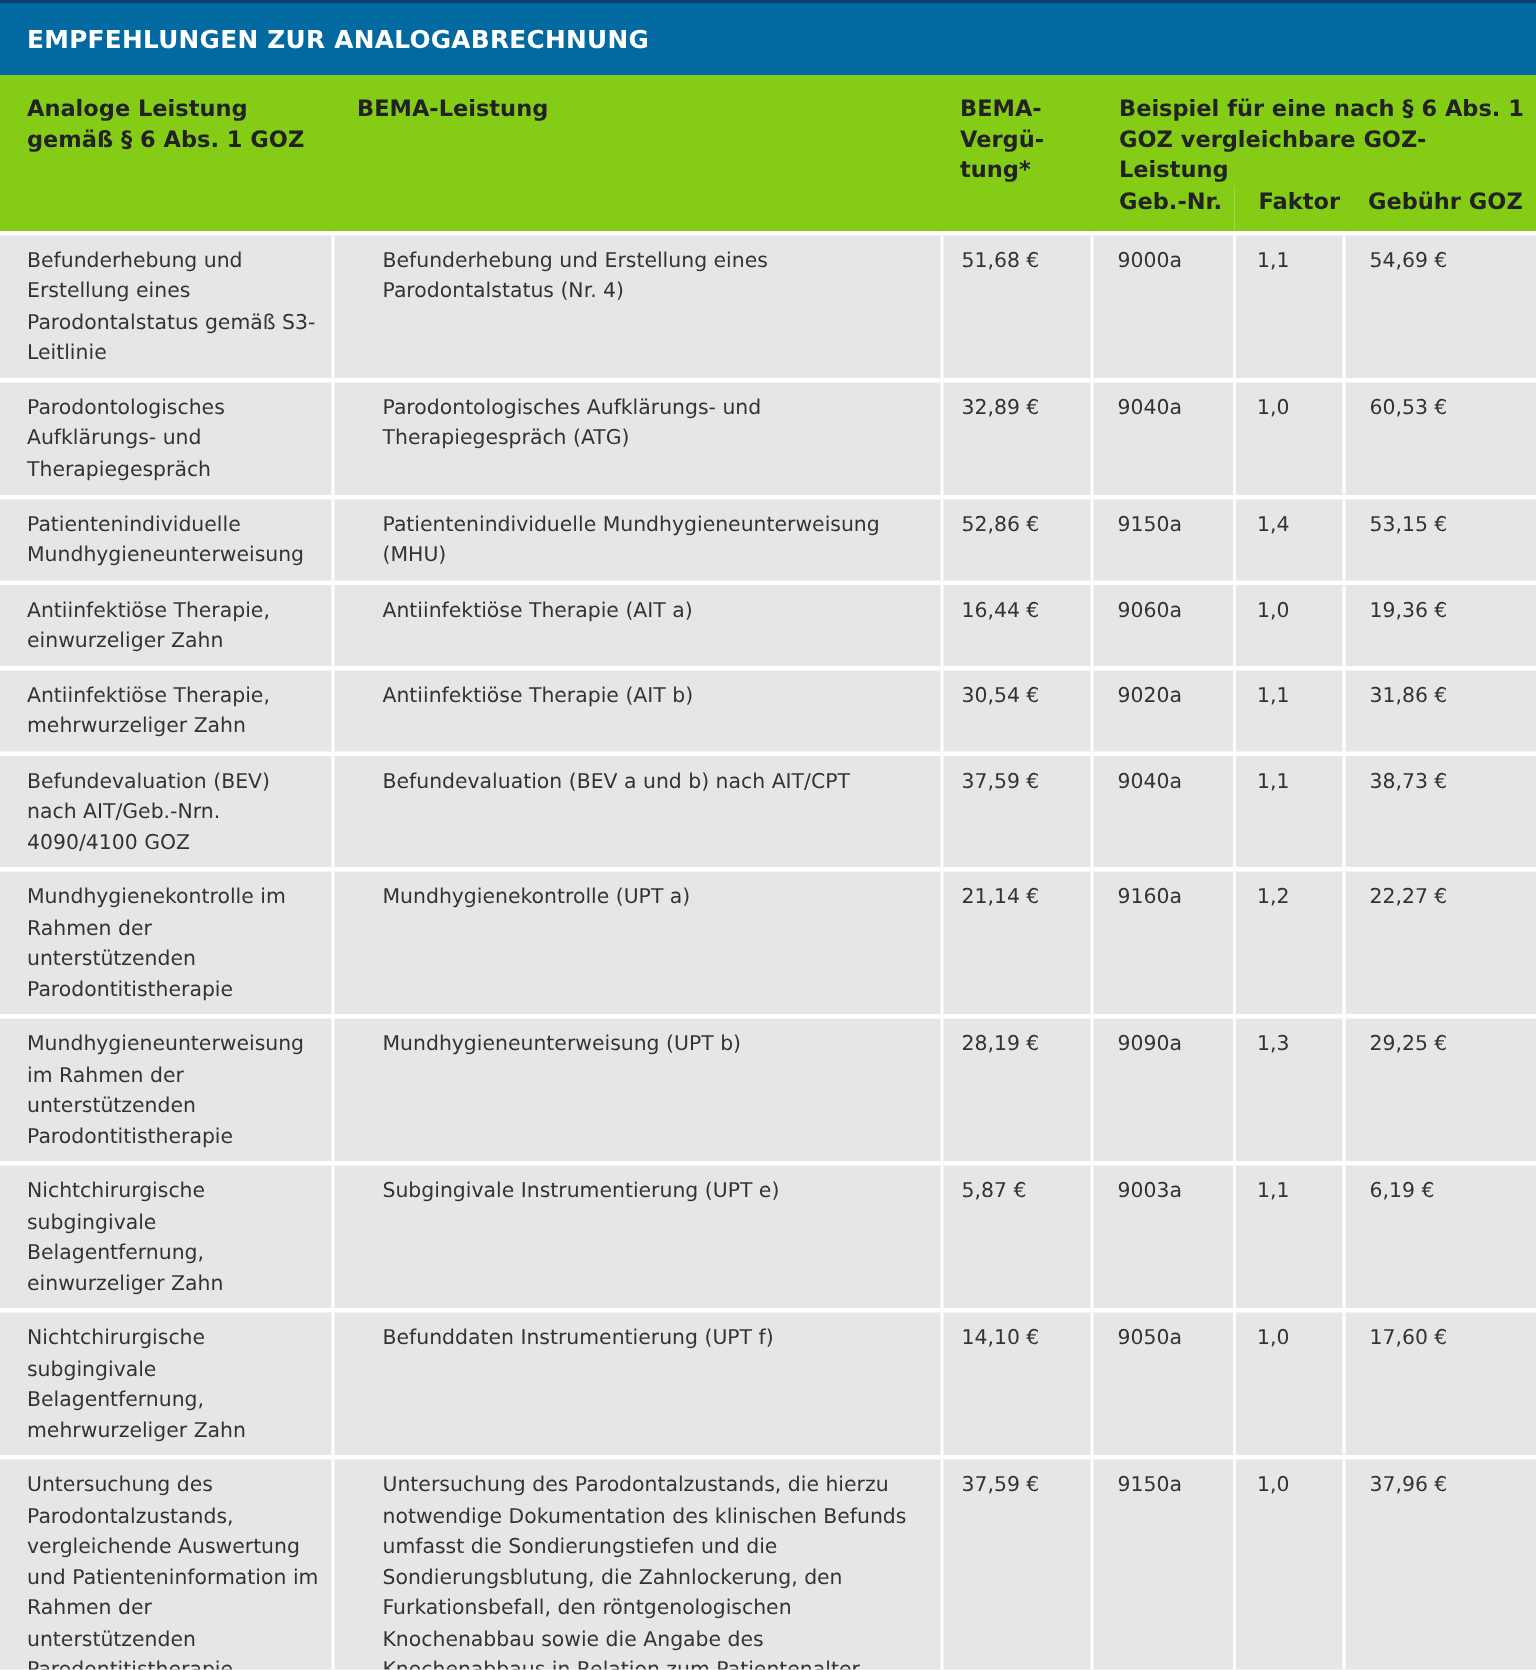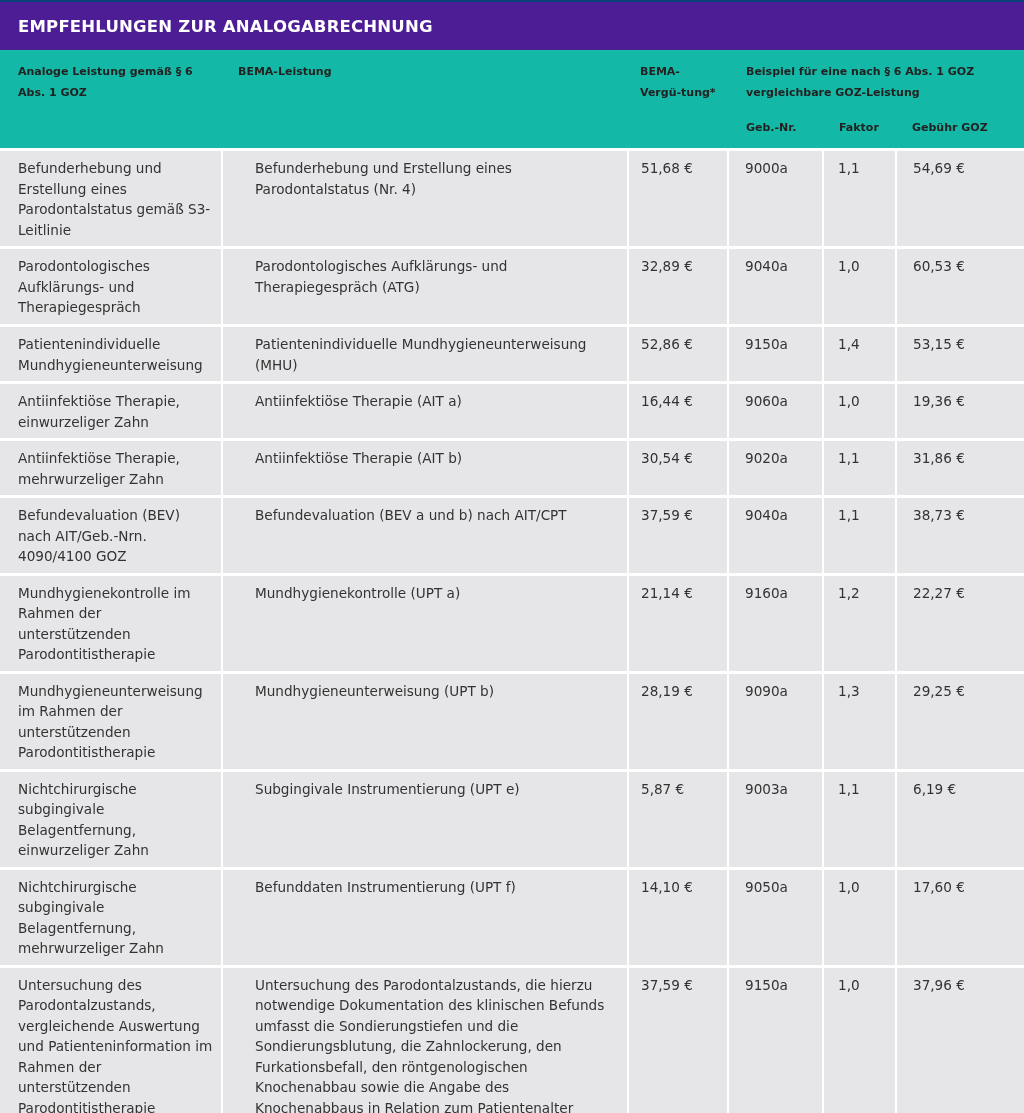--- a/index.html
+++ b/index.html
@@ -3,39 +3,39 @@
 <meta charset="utf-8">
 <style>
   html, body { margin: 0; padding: 0; }
   body {
     width: 1024px; height: 1113px; overflow: hidden;
     background: #ffffff;
     font-family: "DejaVu Sans", sans-serif;
     color: #2b2b2b;
   }
   .title-bar {
-    height: 50px; background: #4c1d95;
+    height: 50px; background: #0369a1;
     display: flex; align-items: center;
     padding-left: 18px; box-sizing: border-box;
     border-top: 2px solid #0a3f78;
   }
   .title-bar span {
     color: #ffffff; font-weight: bold; font-size: 16.5px; letter-spacing: 0.2px;
   }
   table {
     border-collapse: collapse; width: 1024px; table-layout: fixed;
     font-size: 13.6px; line-height: 20.5px;
   }
   col.c1 { width: 222px; } col.c2 { width: 406px; } col.c3 { width: 100px; }
   col.c4 { width: 95px; } col.c5 { width: 73px; } col.c6 { width: 128px; }
   thead th {
     font-weight: bold; text-align: left; vertical-align: top;
-    background: #14b8a6; color: #222;
+    background: #84cc16; color: #222;
     padding: 12px 8px 0 18px;
-    font-size: 11px;
+    font-size: 15px;
   }
   thead tr.h1 th { height: 56px; }
   thead tr.h2 th { padding-top: 0; padding-bottom: 8px; height: 22px; }
   thead th.c2h { padding-left: 16px; }
   thead th.c3h { padding-left: 12px; }
   thead th.c4h { padding-left: 18px; margin-top: 27px; }
   thead th.c5h { padding-left: 16px; }
   thead th.c6h { padding-left: 16px; }
   tbody td {
     background: #e6e6e8; vertical-align: top;

